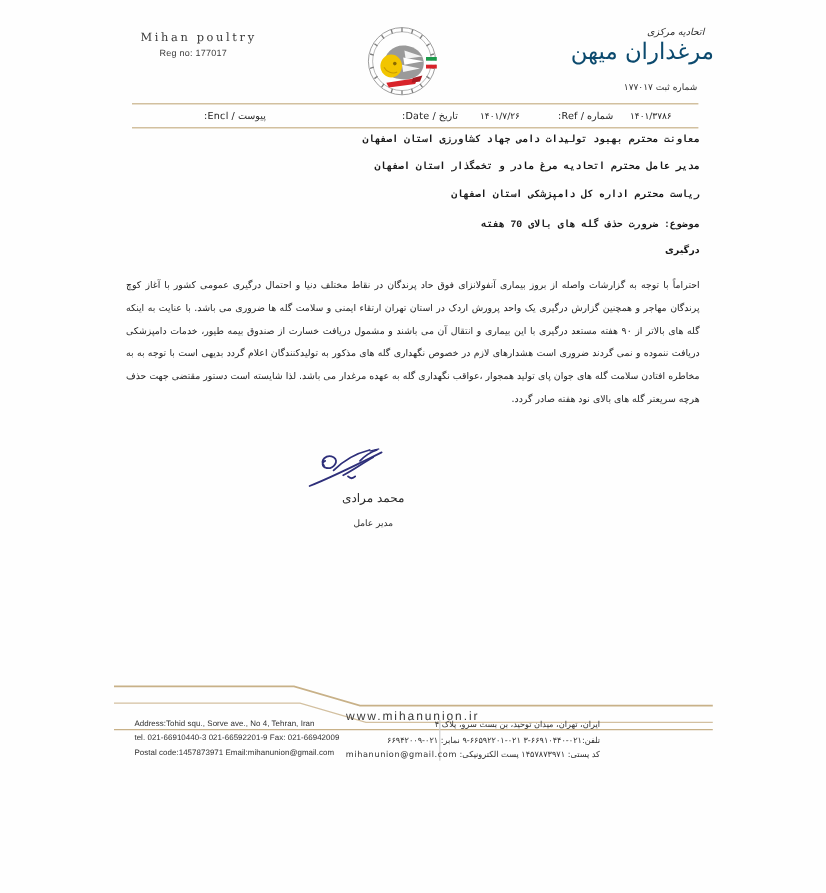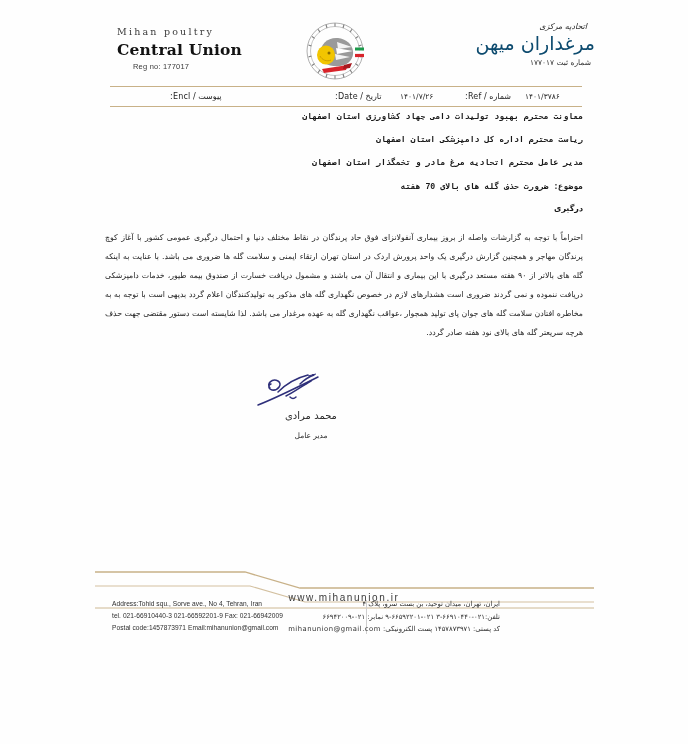--- a/index.html
+++ b/index.html
@@ -96,21 +96,21 @@
     font-size: 19px;
     color: #0c4a6e;
     margin: 0 0 2px 0;
     letter-spacing: 0.4px;
     white-space: nowrap;
     font-family: "DejaVu Sans", sans-serif;
   }
   .brand-right .regfa {
     font-size: 7.5px;
     color: #2e2e2e;
-    margin: 4px;
+    margin: 14px;
     letter-spacing: 0.3px;
     white-space: nowrap;
   }
 
   
   .hdr-rule {
     position: absolute;
     left: 110px;
     top: 86px;
     width: 472px;
@@ -306,21 +306,20 @@
 </style>
 </head>
 <body>
 
 <div class="page">
 
   <div class="header">
 
     <div class="brand-left">
       <p class="mihan">Mihan poultry</p>
-      <p class="central">Central Union</p>
       <p class="regno">Reg no: 177017</p>
     </div>
 
     <div class="logo-wrap">
       <svg width="70" height="66" viewBox="0 0 70 66">
 
         <circle cx="35" cy="31" r="28" fill="none" stroke="#8c8c8c" stroke-width="0.7"></circle>
         <circle cx="35" cy="31" r="24.5" fill="none" stroke="#8c8c8c" stroke-width="0.5"></circle>
 
         <g stroke="#7d7d7d" stroke-width="1.1">
@@ -376,22 +375,22 @@
     <span class="meta-cell meta-encl">پیوست / Encl:</span>
     <span class="meta-cell meta-datelbl">تاریخ / Date:</span>
     <span class="meta-cell meta-dateval">۱۴۰۱/۷/۲۶</span>
     <span class="meta-cell meta-reflbl">شماره / Ref:</span>
     <span class="meta-cell meta-refval">۱۴۰۱/۳۷۸۶</span>
   </div>
   <div class="meta-rule"></div>
 
   <div class="addressees">
     <p class="addr-line">معاونت محترم بهبود تولیدات دامی جهاد کشاورزی استان اصفهان</p>
+    <p class="addr-line">مدیر عامل محترم اتحادیه مرغ مادر و تخمگذار استان اصفهان</p>
     <p class="addr-line">ریاست محترم اداره کل دامپزشکی استان اصفهان</p>
-    <p class="addr-line">مدیر عامل محترم اتحادیه مرغ مادر و تخمگذار استان اصفهان</p>
     <p class="subject-line">موضوع: ضرورت حذف گله های بالای 70 هفته</p>
   </div>
 
   <div class="greeting">درگیری</div>
 
   <div class="body-text">
     <p>احتراماً با توجه به گزارشات واصله از بروز بیماری آنفولانزای فوق حاد پرندگان در نقاط مختلف دنیا و احتمال درگیری عمومی کشور با آغاز کوچ پرندگان مهاجر و همچنین گزارش درگیری یک واحد پرورش اردک در استان تهران ارتقاء ایمنی و سلامت گله ها ضروری می باشد. با عنایت به اینکه گله های بالاتر از ۹۰ هفته مستعد درگیری با این بیماری و انتقال آن می باشند و مشمول دریافت خسارت از صندوق بیمه طیور، خدمات دامپزشکی دریافت ننموده و نمی گردند ضروری است هشدارهای لازم در خصوص نگهداری گله های مذکور به تولیدکنندگان اعلام گردد بدیهی است با توجه به به مخاطره افتادن سلامت گله های جوان پای تولید همجوار ،عواقب نگهداری گله به عهده مرغدار می باشد. لذا شایسته است دستور مقتضی جهت حذف هرچه سریعتر گله های بالای نود هفته صادر گردد.</p>
   </div>
 
   <div class="signature-block">

